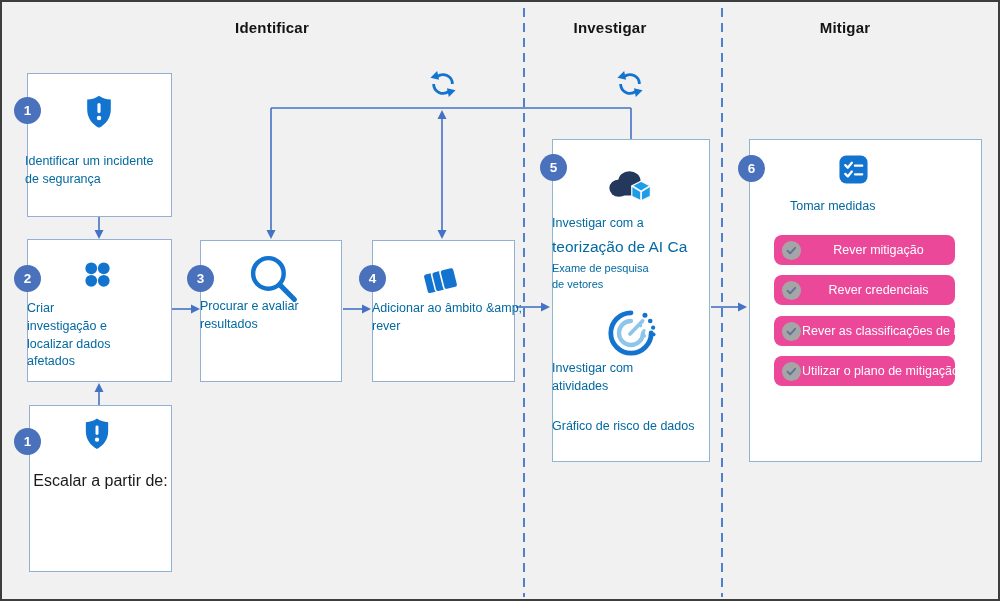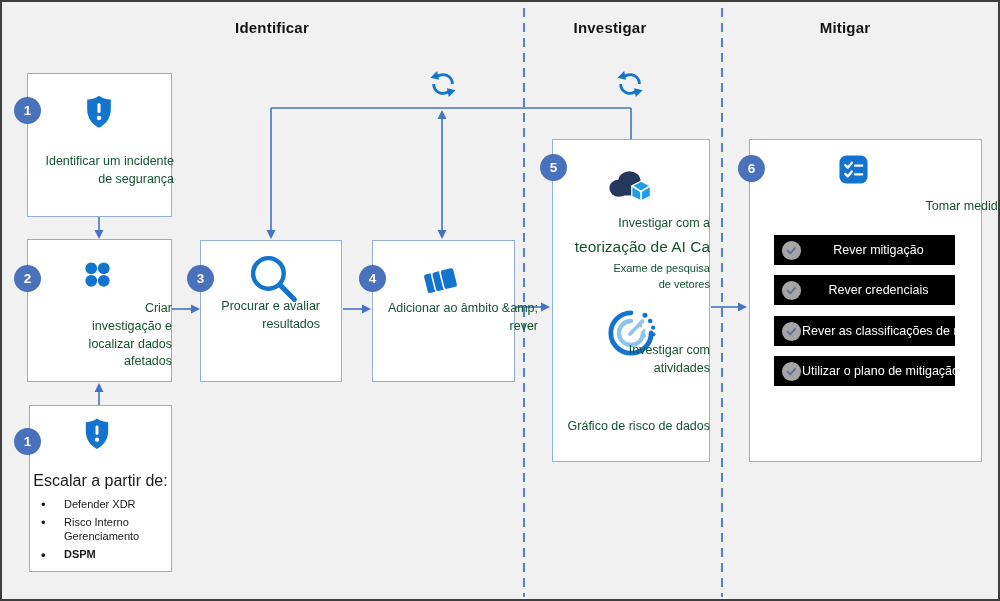--- a/index.html
+++ b/index.html
@@ -15,32 +15,32 @@
   .box {
     position:absolute; background:#fff; border:1px solid #94afd6; z-index:2;
   }
   .box.inv { border-color:#8fb6cf; }
   .badge {
     position:absolute; width:27px; height:27px; border-radius:50%;
     background:#4a71bc; color:#fff; font-size:13.5px; font-weight:bold;
     text-align:center; line-height:27px; z-index:4;
   }
   .lbl {
-    position:absolute; text-align:right; color:#14532d; font-size:12.5px;
+    position:absolute; text-align:left; color:#0369a1; font-size:12.5px;
     line-height:1.42; z-index:3;
   }
   .preline { white-space:pre-line; }
   .pre { white-space:pre; }
   .nowrap { white-space:nowrap; }
   .big { font-size:15.5px; }
   .small { font-size:11px; }
   .icon { position:absolute; z-index:3; }
   .action-btn {
-    position:absolute; left:772px; width:181px; height:30px; background:#000000;
-    display:flex; align-items:center; z-index:3;
+    position:absolute; left:772px; width:181px; height:30px; background:#ec4899;
+    display:flex; align-items:center; z-index:3;border-radius:8px;
   }
   .action-btn .chk { flex:0 0 auto; margin-left:7px; }
   .action-btn .btn-label {
     flex:1 1 auto; text-align:center; color:#fff; font-size:12.5px;
     white-space:nowrap; line-height:30px;
   }
   .esc-title { position:absolute; text-align:center; font-size:16px; color:#1a1a1a; z-index:3; }
   .esc-list { position:absolute; z-index:3; list-style:none; }
   .esc-list li {
     position:relative; padding-left:26px; font-size:11px; line-height:1.32;
@@ -154,25 +154,20 @@
 rever</div>
 
   <div class="box" style="left:27px; top:403px; width:143px; height:167px;"></div>
   <div class="badge" style="left:12px; top:426px;">1</div>
   <svg class="icon" style="left:78px; top:414px;" width="34" height="36" viewBox="0 0 32 32">
     <path d="M16 1.5 C13.4 3.5 9.6 4.7 5.5 4.9 v8.6 c0 7.8 4.3 13.2 10.5 16.6 6.2-3.4 10.5-8.8 10.5-16.6 V4.9 C22.4 4.7 18.6 3.5 16 1.5 z" fill="#1374d0"></path>
     <rect x="14.6" y="8" width="2.8" height="9" rx="1.4" fill="#fff"></rect>
     <circle cx="16" cy="21.3" r="2" fill="#fff"></circle>
   </svg>
   <div class="esc-title" style="left:27px; top:470px; width:143px;">Escalar a partir de:</div>
-  <ul class="esc-list" style="left:36px; top:495px; width:128px;">
-    <li>Defender XDR</li>
-    <li>Risco Interno Gerenciamento</li>
-    <li class="bold">DSPM</li>
-  </ul>
 
   <div class="box inv" style="left:550px; top:137px; width:158px; height:323px;"></div>
   <div class="badge" style="left:538px; top:152px;">5</div>
   <svg class="icon" style="left:601px; top:162px;" width="55" height="46" viewBox="0 0 52 42">
     <g fill="#24385c">
       <ellipse cx="15" cy="22" rx="9" ry="8.2"></ellipse>
       <ellipse cx="25" cy="15.5" rx="10.5" ry="9.5"></ellipse>
       <ellipse cx="33" cy="22" rx="8" ry="7.2"></ellipse>
       <rect x="12" y="19" width="25" height="10" rx="5"></rect>
     </g>
@@ -192,21 +187,21 @@
         <circle cx="46" cy="13.5" r="2.4"></circle>
       <circle cx="49" cy="20.5" r="2.2"></circle>
         <circle cx="49.5" cy="27.5" r="2"></circle>
     </g>
     <g fill="#8ec6ea">
       <circle cx="36" cy="18.5" r="1.8"></circle>
         <circle cx="39.5" cy="23.5" r="1.7"></circle>
         <circle cx="40" cy="29" r="1.6"></circle>
     </g>
   </svg>
-  <div class="lbl preline" style="left:550px; top:340px; width:158px;padding-left:10px;">Investigar com
+  <div class="lbl preline" style="left:550px; top:358px; width:158px;">Investigar com
 atividades</div>
   <div class="lbl nowrap" style="left:550px; top:416px; width:158px;">Gráfico de risco de dados</div>
 
   <div class="box inv" style="left:747px; top:137px; width:233px; height:323px;"></div>
   <div class="badge" style="left:736px; top:153px;">6</div>
   <svg class="icon" style="left:836px; top:152px;" width="31" height="31" viewBox="0 0 32 32">
     <rect x="1.5" y="1.5" width="29" height="29" rx="7" fill="#1374d0"></rect>
     <path d="M7.5 11.5 l2.6 2.6 4.2-5" stroke="#fff" stroke-width="2.4" fill="none" stroke-linecap="round" stroke-linejoin="round"></path>
     <line x1="17.5" y1="12" x2="25" y2="12" stroke="#fff" stroke-width="2.4" stroke-linecap="round"></line>
     <path d="M7.5 20.5 l2.6 2.6 4.2-5" stroke="#fff" stroke-width="2.4" fill="none" stroke-linecap="round" stroke-linejoin="round"></path>

